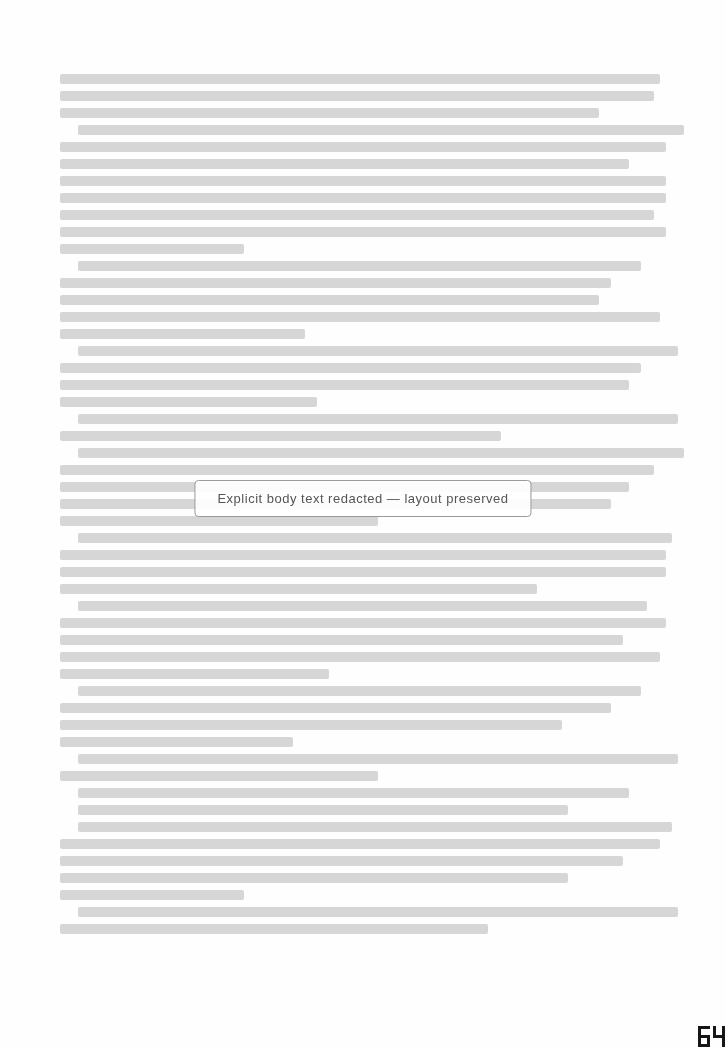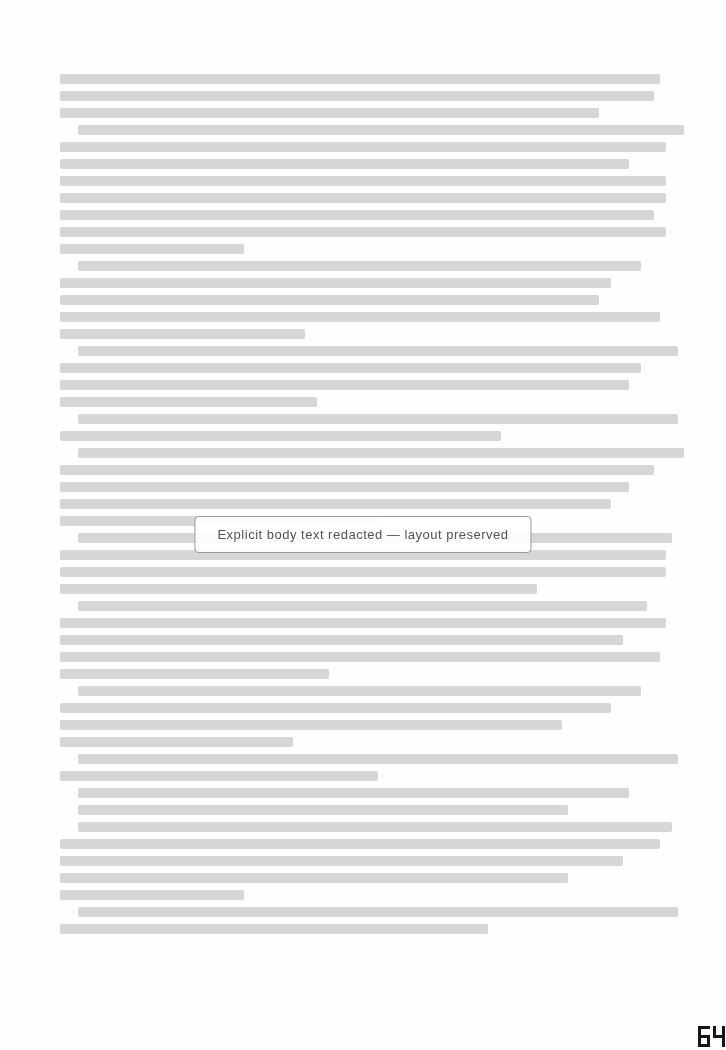--- a/index.html
+++ b/index.html
@@ -42,21 +42,20 @@
     transform: translateX(-50%);
     padding: 10px 22px;
     border: 1px solid #9a9a9a;
     border-radius: 4px;
     background: rgba(255,255,255,0.92);
     color: #555;
     font-family: "Liberation Sans", "DejaVu Sans", sans-serif;
     font-size: 13px;
     letter-spacing: 0.5px;
     white-space: nowrap;
-    margin-top: 36px;
   }
   .page-number {
     position: absolute;
     right: 1px;
     bottom: 3px;
     display: flex;
     gap: 3px;
   }
   .pixel-digit {
     display: block;

